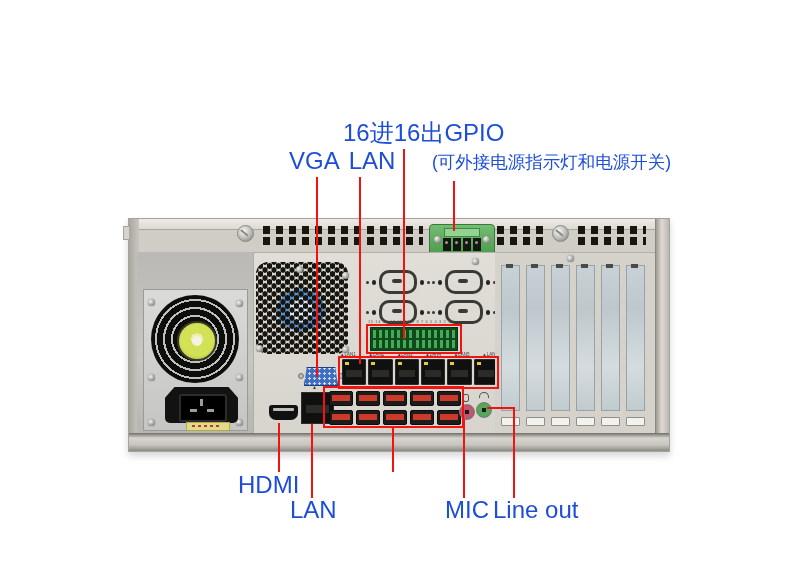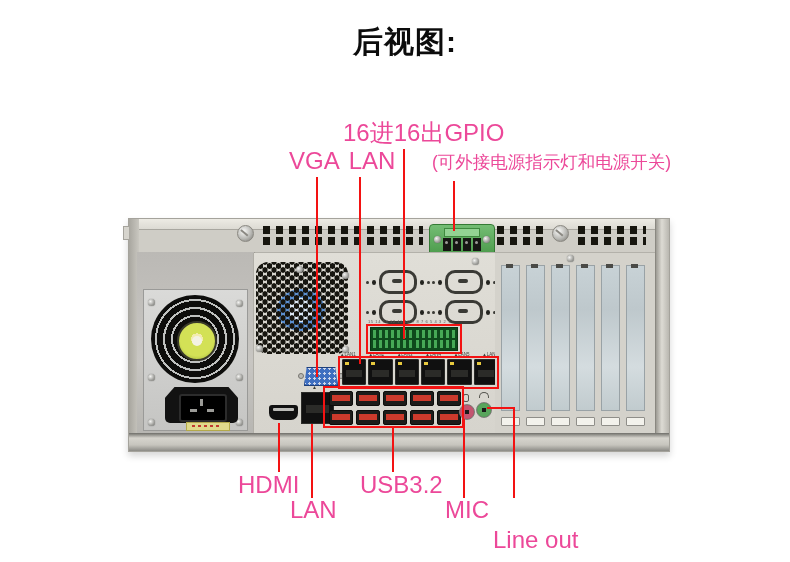--- a/index.html
+++ b/index.html
@@ -1,18 +1,18 @@
 <!DOCTYPE html>
 <html><head>
 <meta charset="utf-8">
 <style>
   html,body{margin:0;padding:0;background:#ffffff;}
   .canvas{position:relative;width:790px;height:562px;background:#ffffff;overflow:hidden;
           font-family:"Liberation Sans","DejaVu Sans",sans-serif;color:#0c0c0c;}
-  .lbl{position:absolute;font-size:24px;line-height:26px;color:#ec4899;white-space:nowrap;}
+  .lbl{position:absolute;font-size:24px;line-height:26px;color:#1d4ed8;white-space:nowrap;}
   .title{position:absolute;font-size:30px;font-weight:700;letter-spacing:1px;}
   .lead{position:absolute;width:2px;background:#f31212;}
   .leadh{position:absolute;height:2px;background:#f31212;}
   .rbox{position:absolute;border:2px solid #f31212;background:transparent;}
   
   .chassis{position:absolute;left:128px;top:218px;width:540px;height:232px;background:#cfcdc6;
            border:1px solid #a5a39c;box-shadow:0 4px 7px rgba(0,0,0,.16);}
   .topface{position:absolute;left:0;top:0;width:100%;height:10px;background:linear-gradient(#edebe4,#dcdad3);border-bottom:1px solid #a8a69f;}
   .leftshade{position:absolute;left:0;top:0;width:10px;height:100%;background:linear-gradient(90deg,#a8a69f,#c9c7c0);}
   .rightstrip{position:absolute;right:0;top:0;width:13px;height:100%;border-left:1px solid #8a8881;
@@ -99,21 +99,20 @@
   .slot:before{content:"";position:absolute;left:4px;top:-2px;width:7px;height:4px;background:#4a4a46;}
   .vslot{position:absolute;top:164px;width:17px;height:7px;background:#f3f2ec;border:1px solid #8f8e89;border-radius:1px;}
   .paneltopline{position:absolute;left:8px;top:33px;width:519px;height:1px;background:#b3b1aa;}
   .tab{position:absolute;left:-6px;top:7px;width:6px;height:12px;background:#d6d4cd;border:1px solid #a5a39c;}
 </style>
 </head>
 <body>
 
 <div class="canvas">
 
-  <div class="title" style="left:353px;top:22px;">后视图:</div>
 
   <div class="chassis">
     <div class="tab"></div>
     <div class="topface"></div>
     <div class="leftshade"></div>
 
     <div class="ventsec" style="left:134px;width:160px;">
       <div class="ventrow"></div>
       <div class="ventrow"></div>
     </div>
@@ -300,17 +299,16 @@
   <div class="lbl" style="left:289px;top:148px;display:flex;gap:9px;">
     <span>VGA</span>
     <span>LAN</span>
   </div>
   <div class="lbl" style="left:432px;top:149px;display:flex;align-items:center;">
     <span style="font-size:17.5px;">(可外接电源指示灯和电源开关)</span>
   </div>
 
   <div class="lbl" style="left:238px;top:472px;">HDMI</div>
   <div class="lbl" style="left:290px;top:497px;">LAN</div>
-  <div class="lbl" style="left:360px;top:472px;">USB3.2</div>
   <div class="lbl" style="left:445px;top:497px;">MIC</div>
-  <div class="lbl" style="left:493px;top:527px;">Line out</div>
+  <div class="lbl" style="left:493px;top:497px;">Line out</div>
 
 </div>
 
 </body></html>

